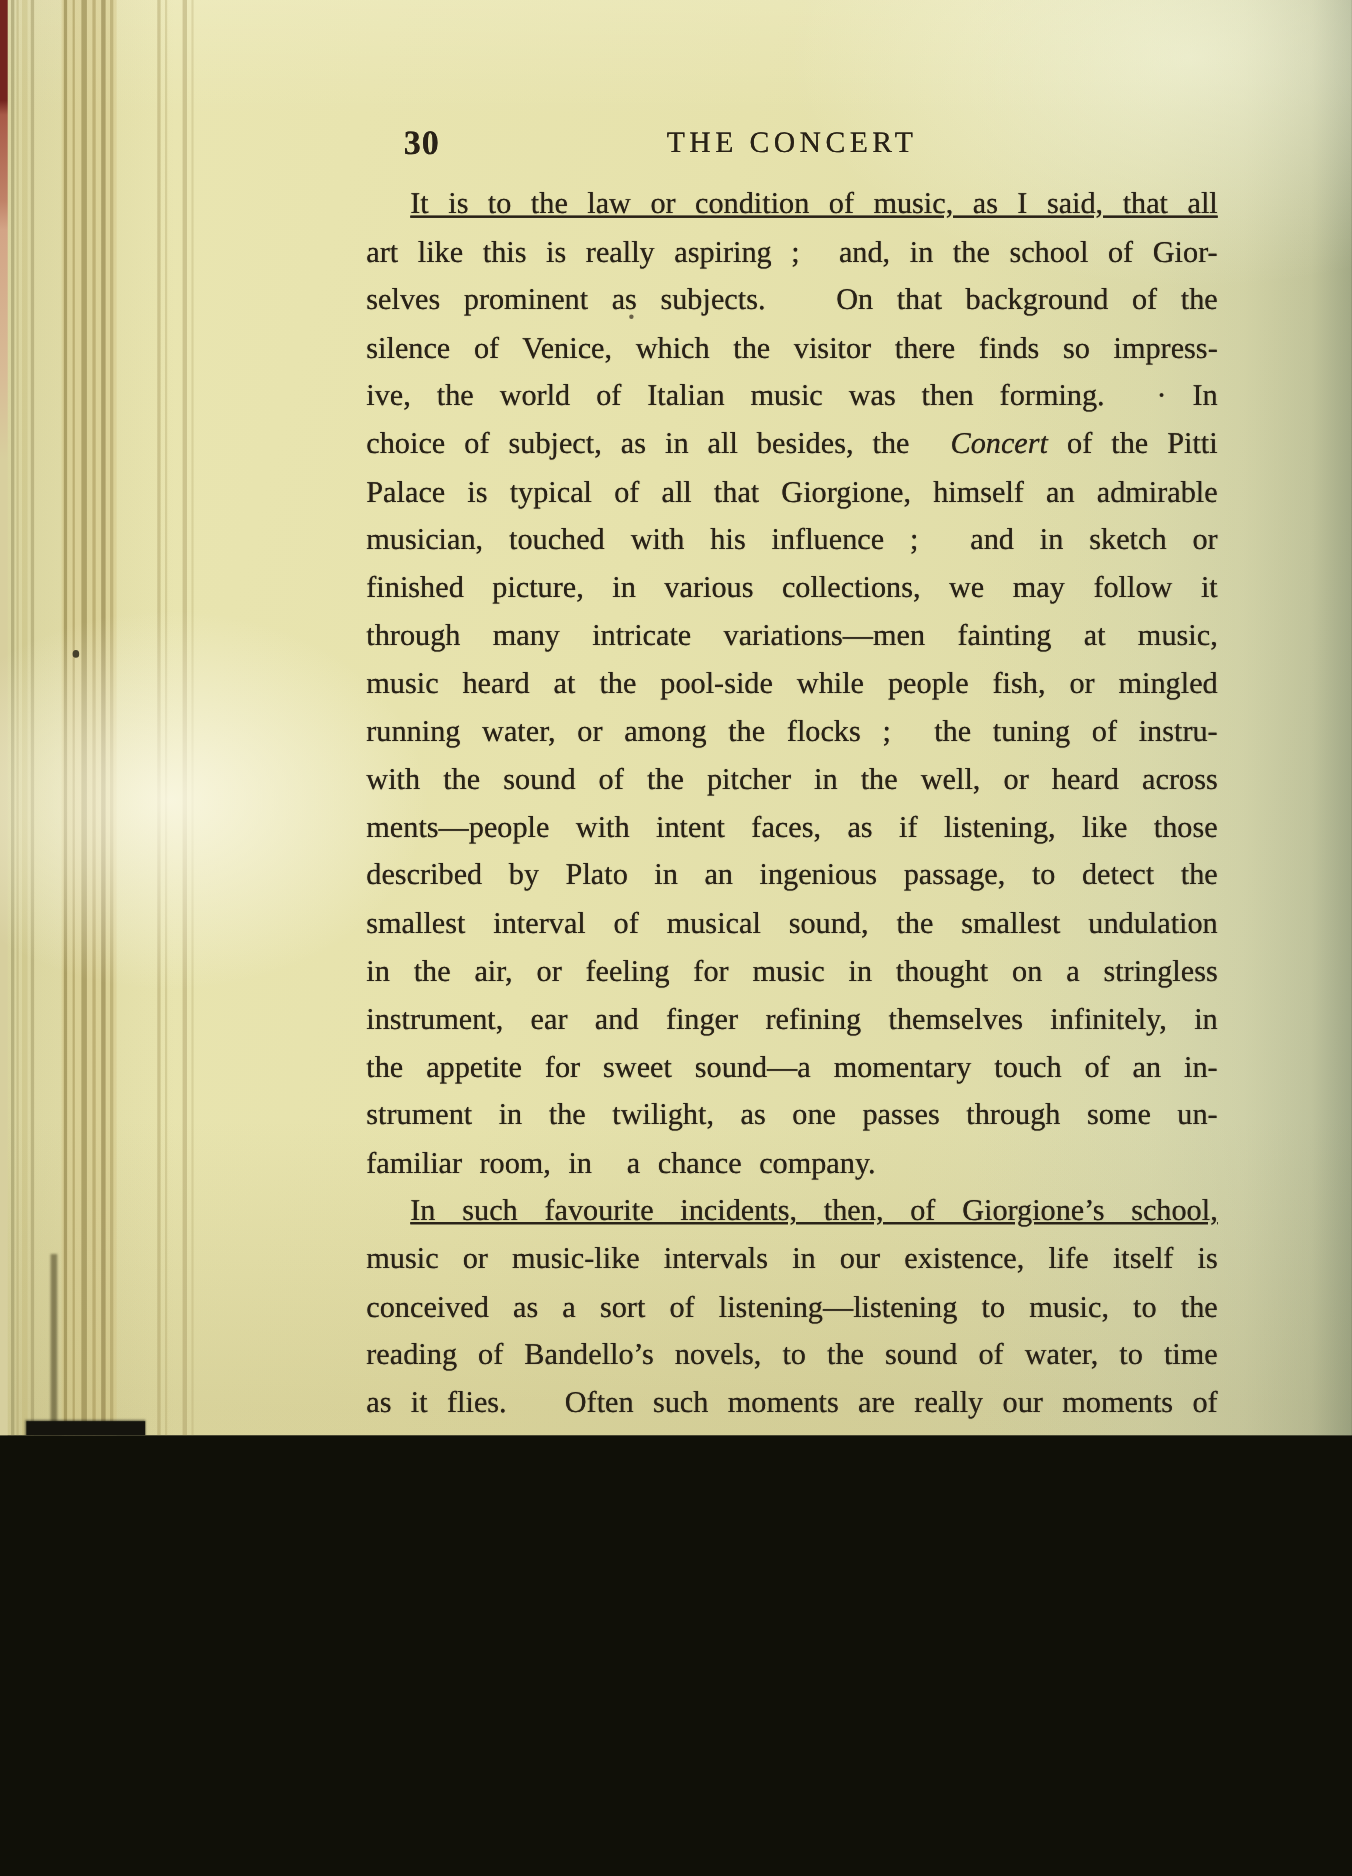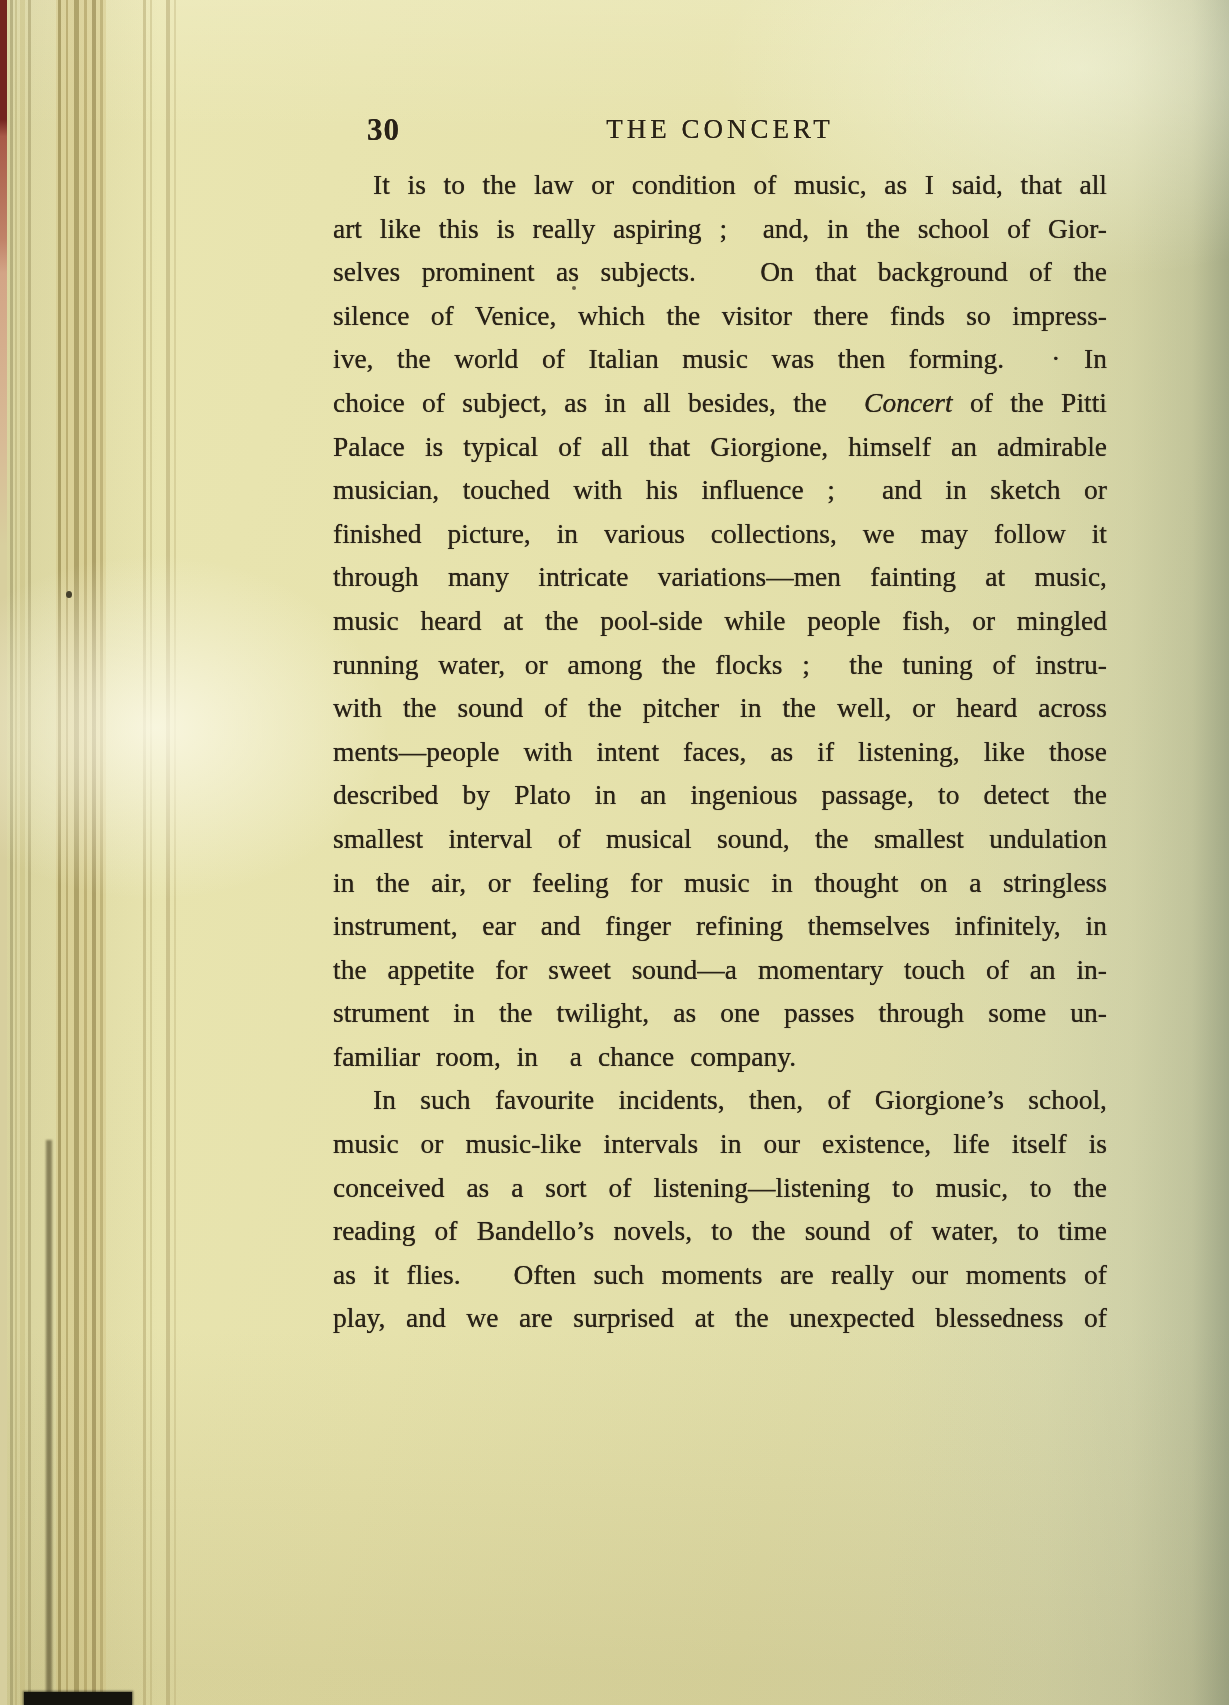--- a/index.html
+++ b/index.html
@@ -1,18 +1,18 @@
 <!DOCTYPE html>
 <html><head>
 <meta charset="utf-8">
 <style>
   html,body{margin:0;padding:0;background:#101008;}
   .photo{
     position:relative;
-    width:1229px;height:1705px;
+    width:1229px;height:1305px;
     overflow:hidden;
     font-family:"Liberation Serif", serif;
     background:
       radial-gradient(ellipse 520px 300px at 88% 4%, rgba(250,252,230,0.55), rgba(250,252,230,0) 70%),
       linear-gradient(to right, rgba(150,140,85,0.20) 0, rgba(150,140,85,0) 13%),
       linear-gradient(to left, rgba(92,108,86,0.45) 0, rgba(128,140,112,0.30) 3%, rgba(158,168,140,0.20) 8%, rgba(180,190,160,0.12) 15%, rgba(180,190,160,0) 28%),
       linear-gradient(to bottom, rgba(255,255,238,0.18) 0, rgba(255,255,238,0) 8%, rgba(0,0,0,0) 78%, rgba(150,135,70,0.18) 98%),
       linear-gradient(105deg, #eae6b2 0%, #e6e2ac 45%, #e0dda9 70%, #d8d9b2 100%);
   }
   
@@ -55,21 +55,21 @@
   }
   .text-block{margin-top:0;}
   .paragraph{margin:0;}
   .line{
     height:43.6px;line-height:43.6px;
     font-size:27.5px;
     white-space:normal;
     text-align:justify;text-align-last:justify;
     text-shadow:0 0 0.7px rgba(41,34,23,0.9);
   }
-  .line.indent{text-indent:40px;}
+  .line.indent{text-indent:40px;text-decoration:underline;}
   .line.last{text-align-last:left;word-spacing:9px;}
   .line i{font-style:italic;margin-left:20px;}
 </style>
 </head>
 <body>
 
 <div class="photo">
 
   <div class="edge-strip"></div>
   <div class="stripe" style="left:10px;width:3px;background:rgba(140,133,85,0.45);"></div>

